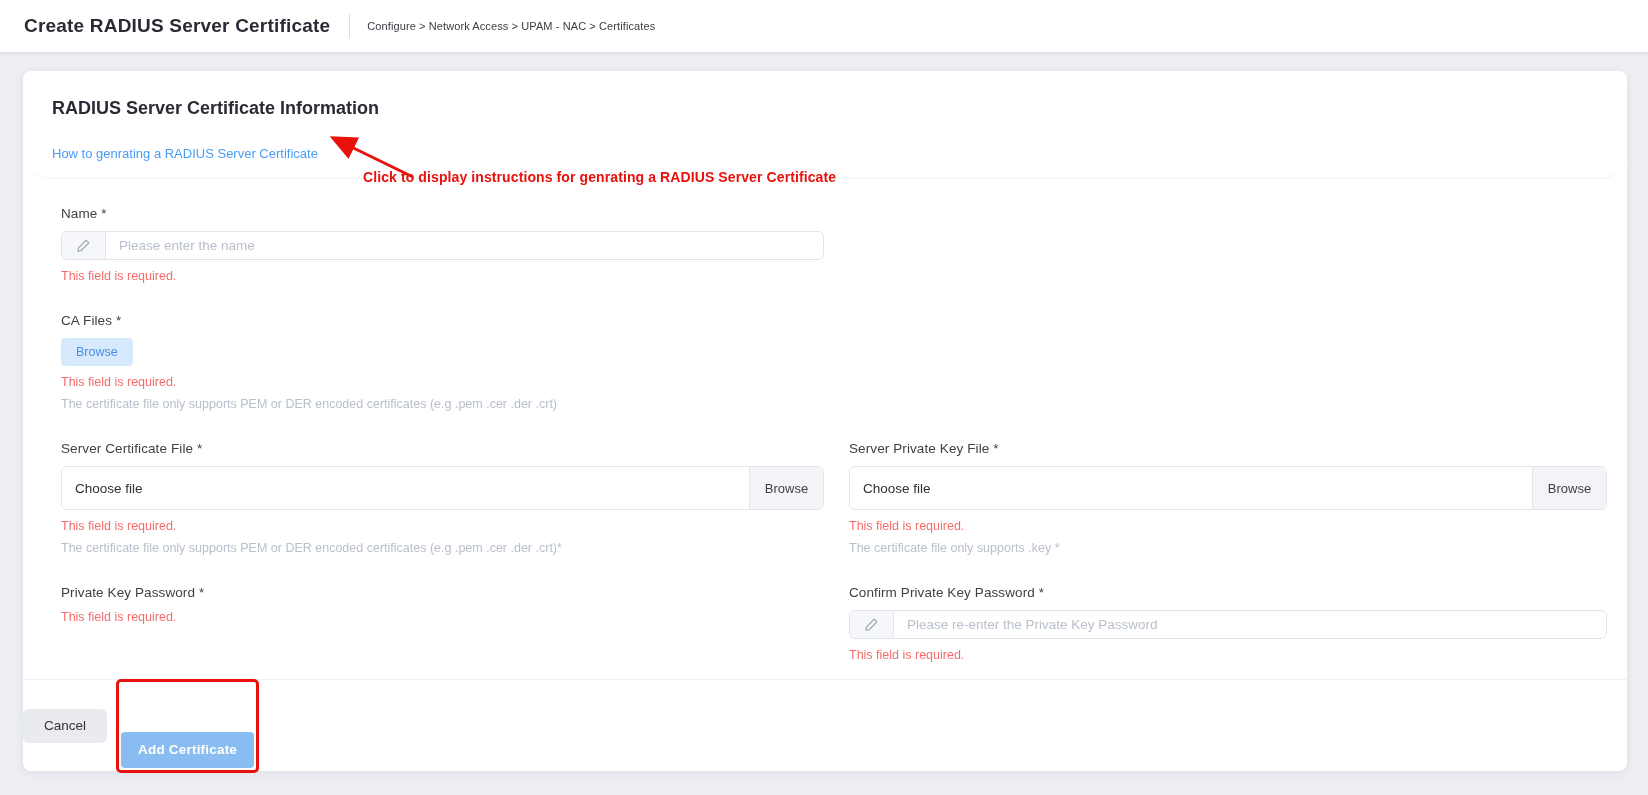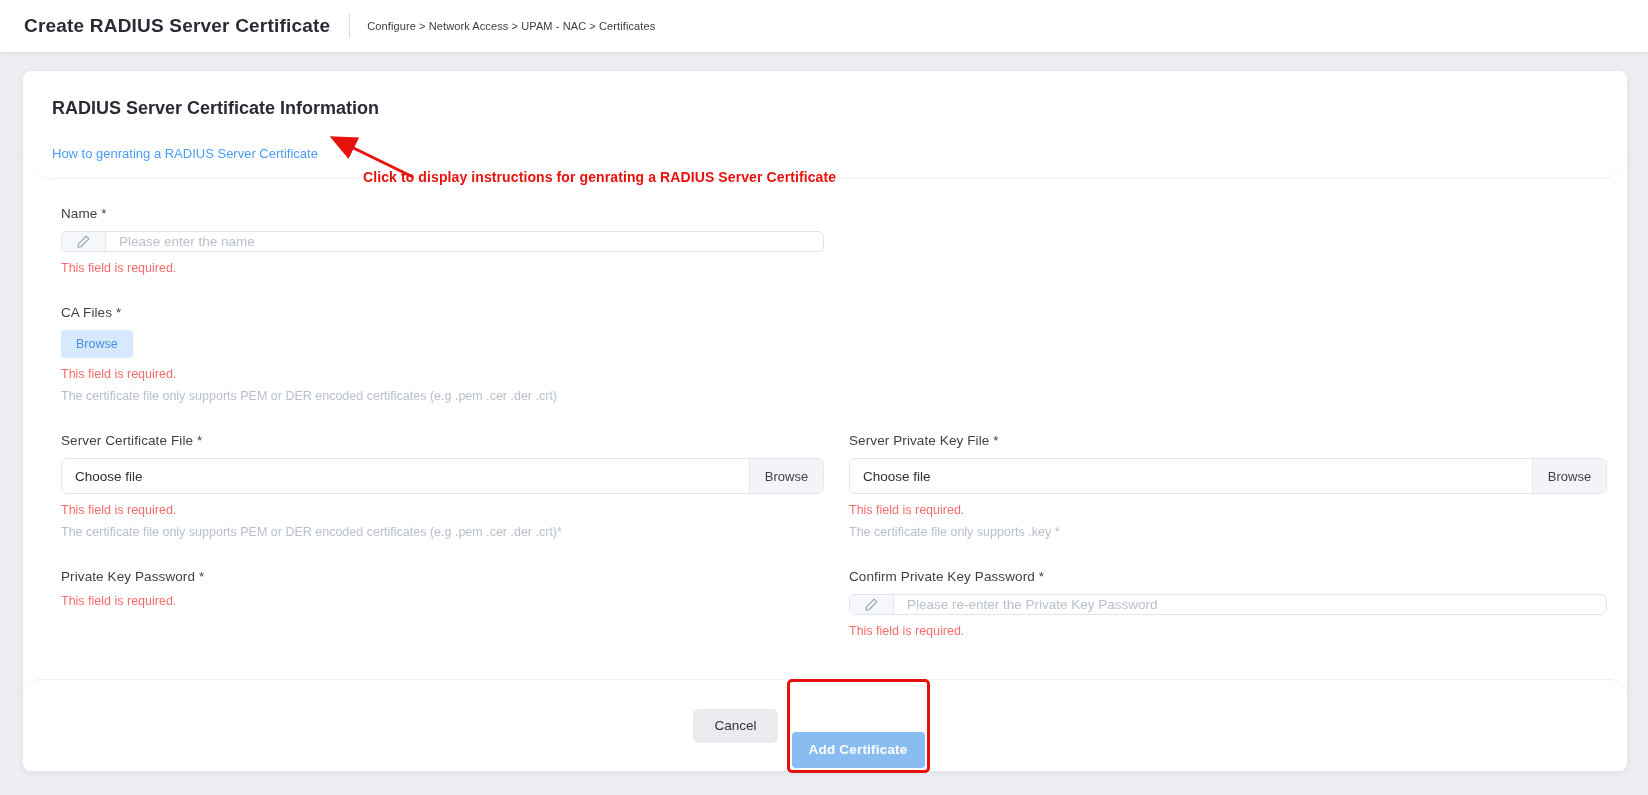--- a/index.html
+++ b/index.html
@@ -42,21 +42,21 @@
   .submit-annotation-box { border:3px solid #e8120d; border-radius:5px; padding:2px; display:inline-block; }
 
   
   .form { padding:26px 38px 0; }
   .field { margin-bottom:28px; }
   .field-label { display:block; font-size:13.5px; color:#3f3f46; line-height:17px; margin-bottom:9px; letter-spacing:.1px; }
   .err { font-size:12.5px; color:#f56c6c; margin-top:9px; line-height:15px; }
   .hint { font-size:12.5px; color:#b9c0cc; margin-top:7px; line-height:15px; }
 
   .input-group {
-    width:763px; height:21px; border:1px solid #e0e4eb; border-radius:6px;
+    width:763px; height:29px; border:1px solid #e0e4eb; border-radius:6px;
     display:flex; align-items:stretch; background:#fff; overflow:hidden;
   }
   .col-right .input-group { width:758px; }
   .prefix {
     width:44px; background:#f5f7fa; border-right:1px solid #e4e8ee;
     display:flex; align-items:center; justify-content:center; flex:none;
   }
   .text-input {
     flex:1; border:none; outline:none; background:transparent;
     padding:0 13px; font-size:13.5px; color:#2f2f38; font-family:"Liberation Sans", sans-serif;
@@ -67,35 +67,35 @@
     height:28px; padding:0 15px; background:#d7e9fc; color:#4a90e2;
     font-size:12.5px; border:none; border-radius:4px; cursor:pointer;
     font-family:"Liberation Sans", sans-serif;
   }
 
   .two-col { display:flex; gap:25px; }
   .col-left { width:763px; flex:none; }
   .col-right { width:758px; flex:none; }
 
   .file-group {
-    display:flex; height:36px; border:1px solid #e3e7ed; border-radius:6px;
+    display:flex; height:44px; border:1px solid #e3e7ed; border-radius:6px;
     background:#fff; overflow:hidden; align-items:stretch; cursor:pointer;
   }
   .file-text { flex:1; display:flex; align-items:center; padding:0 13px; font-size:13.5px; color:#2f2f38; }
   .file-browse {
     width:74px; flex:none; background:#f2f4f7; border-left:1px solid #e3e7ed;
     display:flex; align-items:center; justify-content:center; font-size:13px; color:#3f3f46;
     border-radius:0 6px 6px 0;
   }
 
   
   .card-footer {
     position:absolute; left:0; right:0; bottom:0; height:92px;
     border-top:1px solid #eef0f3; display:flex; align-items:center;
-    justify-content:center; gap:9px; padding-right:27px;border-radius:17px;
+    justify-content:flex-start; gap:9px; padding-right:27px;
   }
   .btn-cancel {
     height:34px; padding:0 21px; background:#e9ebef; color:#32323a;
     border:none; border-radius:6px; font-size:13.5px; cursor:pointer;
     font-family:"Liberation Sans", sans-serif;
   }
   .btn-submit {
     height:36px; padding:0 17px; background:#89bdf1; color:#ffffff;
     border:none; border-radius:4px; font-size:13.5px; font-weight:700; cursor:pointer;
     font-family:"Liberation Sans", sans-serif; letter-spacing:.2px;margin-top:48px;

